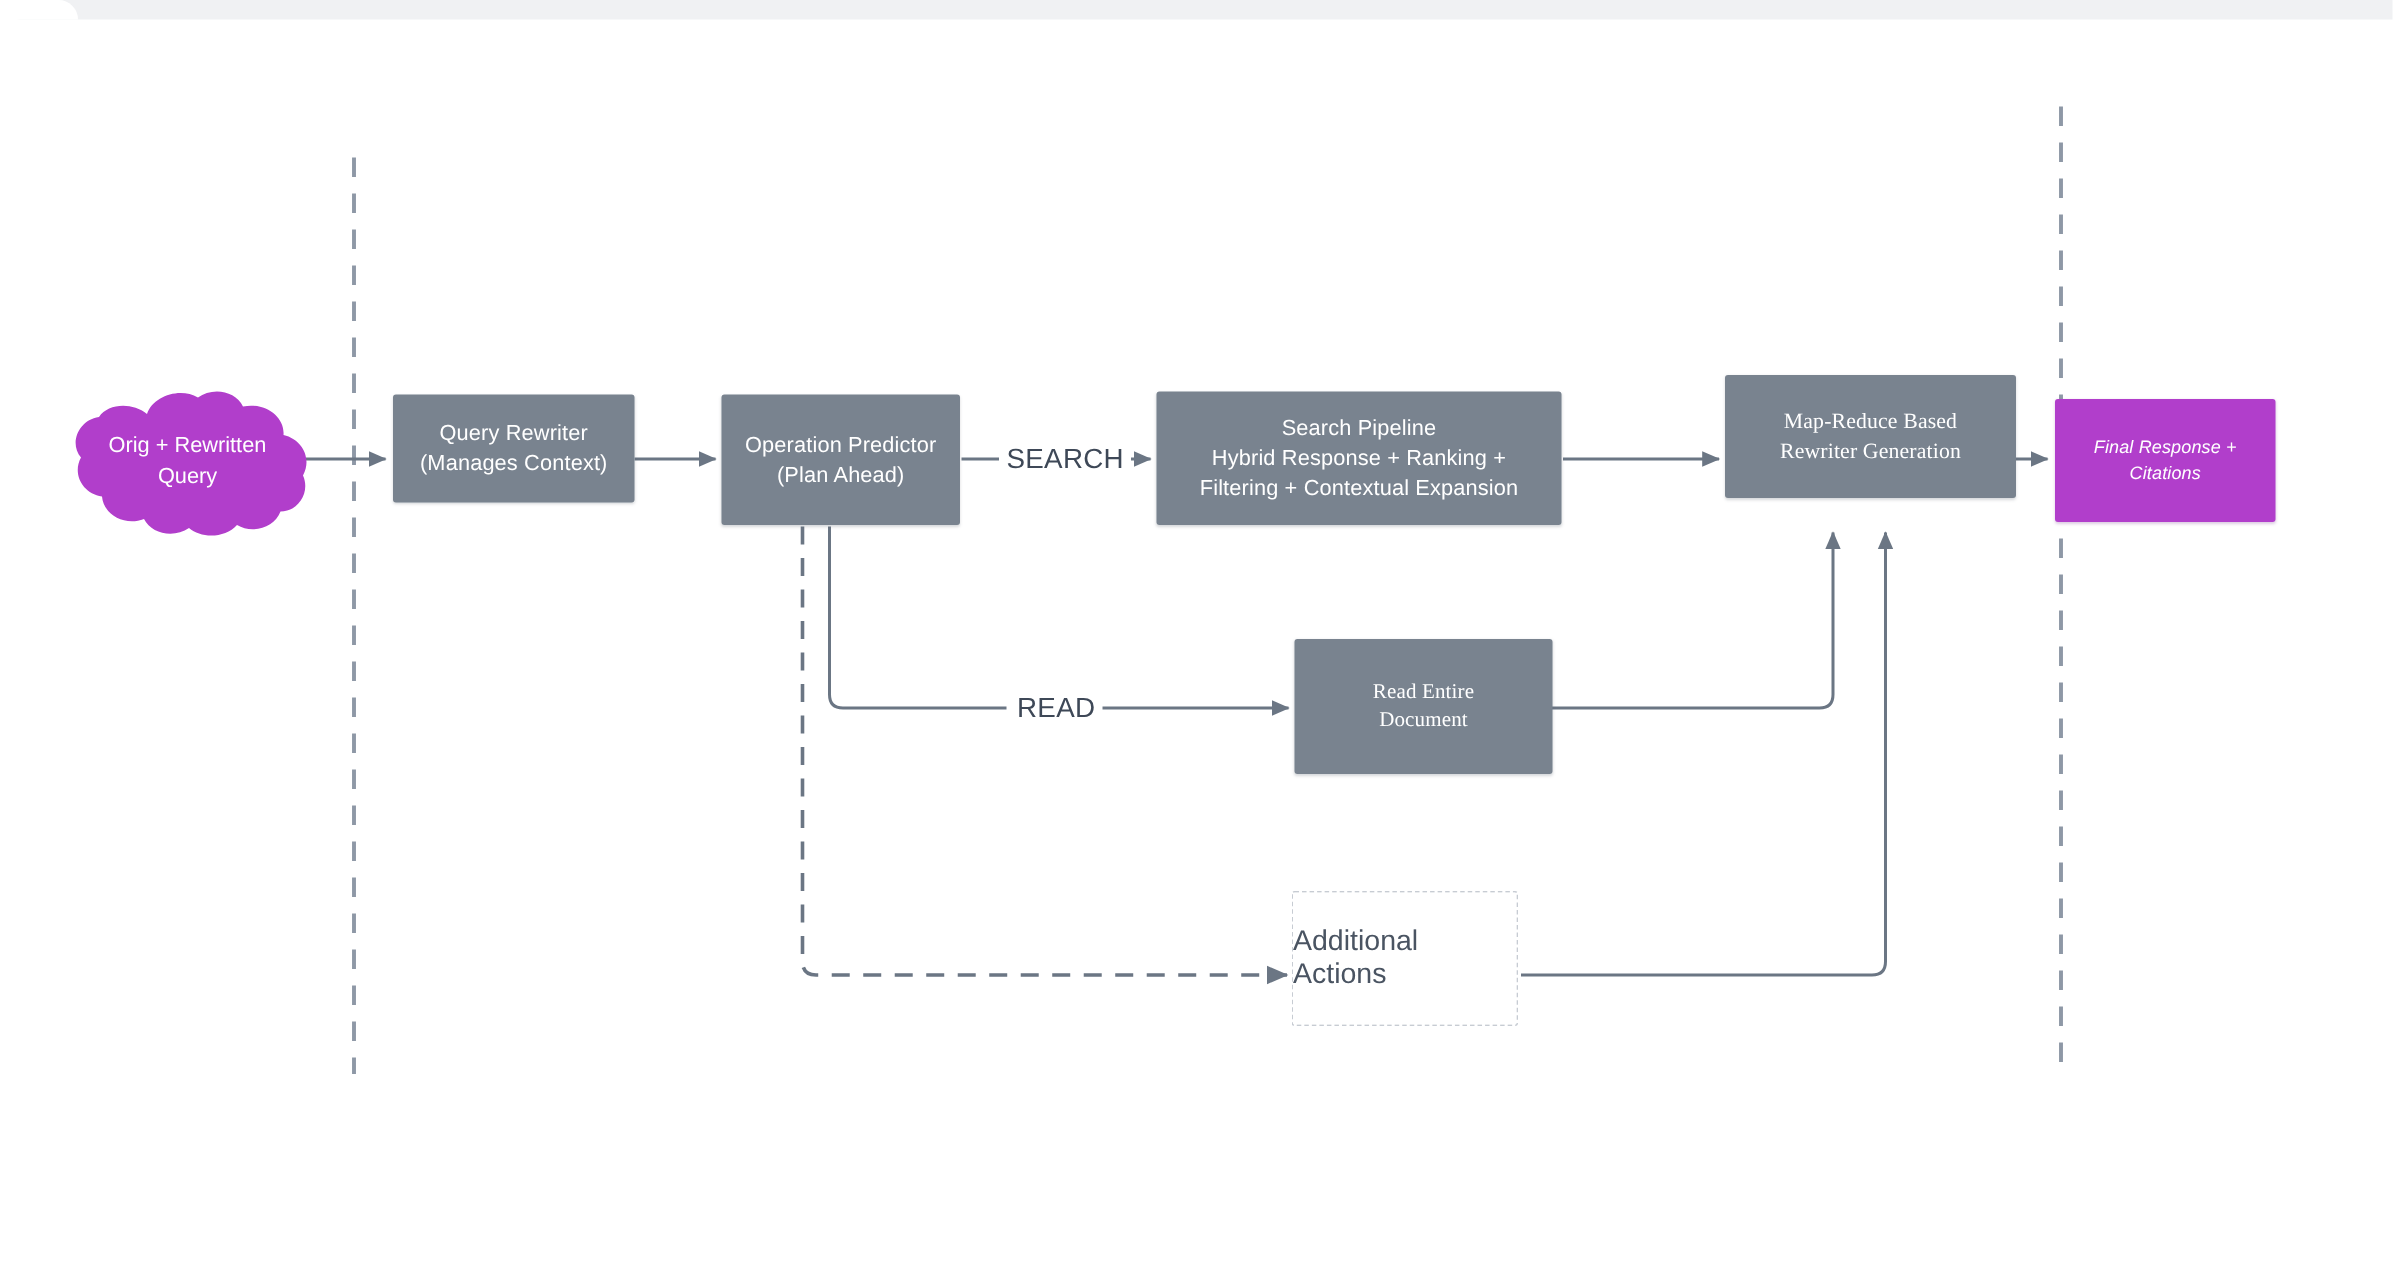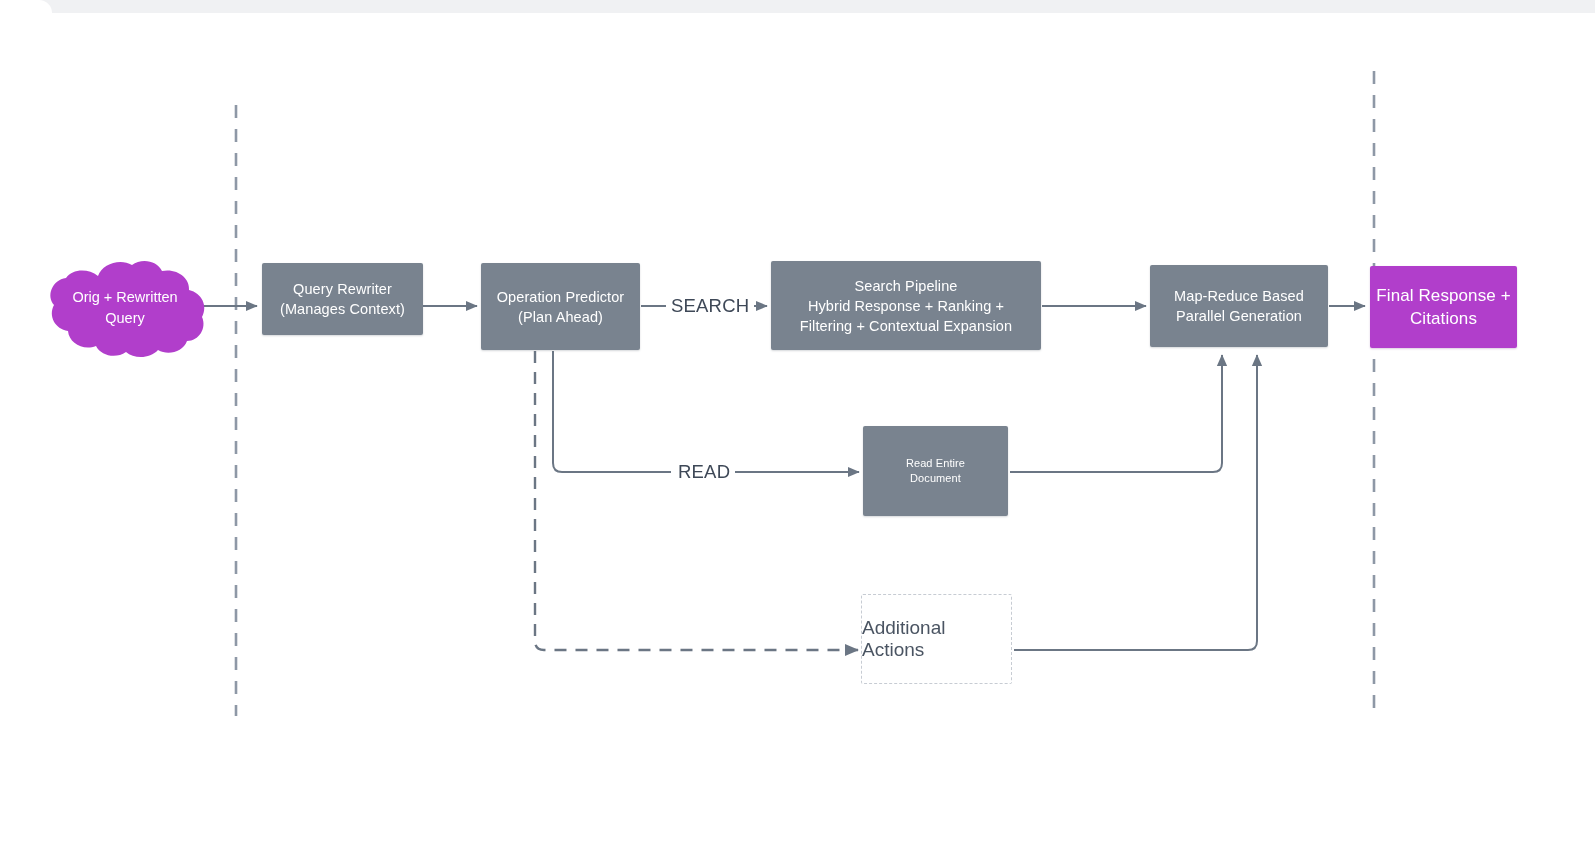--- a/index.html
+++ b/index.html
@@ -206,35 +206,35 @@
   </div>
 
   <div class="node gray" style="left:771px; top:261px; width:270px; height:89px; font-size:14.5px;text-align:center;">
     <div class="lines">
       <div>Search Pipeline</div>
       <div>Hybrid Response + Ranking +</div>
       <div>Filtering + Contextual Expansion</div>
     </div>
   </div>
 
-  <div class="node gray" style="left:1150px; top:265px; width:178px; height:82px; font-size:14.5px;">
+  <div class="node gray" style="left:1150px; top:250px; width:194px; height:82px; font-size:14.5px;font-family:Liberation Serif, serif;">
     <div class="lines">
       <div>Map-Reduce Based</div>
-      <div>Parallel Generation</div>
-    </div>
-  </div>
-
-  <div class="node purple" style="left:1370px; top:266px; width:147px; height:82px; font-size:17px;">
+      <div>Rewriter Generation</div>
+    </div>
+  </div>
+
+  <div class="node purple" style="left:1370px; top:266px; width:147px; height:82px; font-size:12px;font-style:italic;">
     <div class="lines">
       <div>Final Response +</div>
       <div>Citations</div>
     </div>
   </div>
 
-  <div class="node gray" style="left:863px; top:426px; width:145px; height:90px; font-size:11px;">
+  <div class="node gray" style="left:863px; top:426px; width:172px; height:90px; font-size:14px;font-family:Liberation Serif, serif;">
     <div class="lines">
       <div>Read Entire</div>
       <div>Document</div>
     </div>
   </div>
 
   <div class="ghost-node" style="left:861px; top:594px; width:151px; height:90px;">
     <span>Additional Actions</span>
   </div>
 

